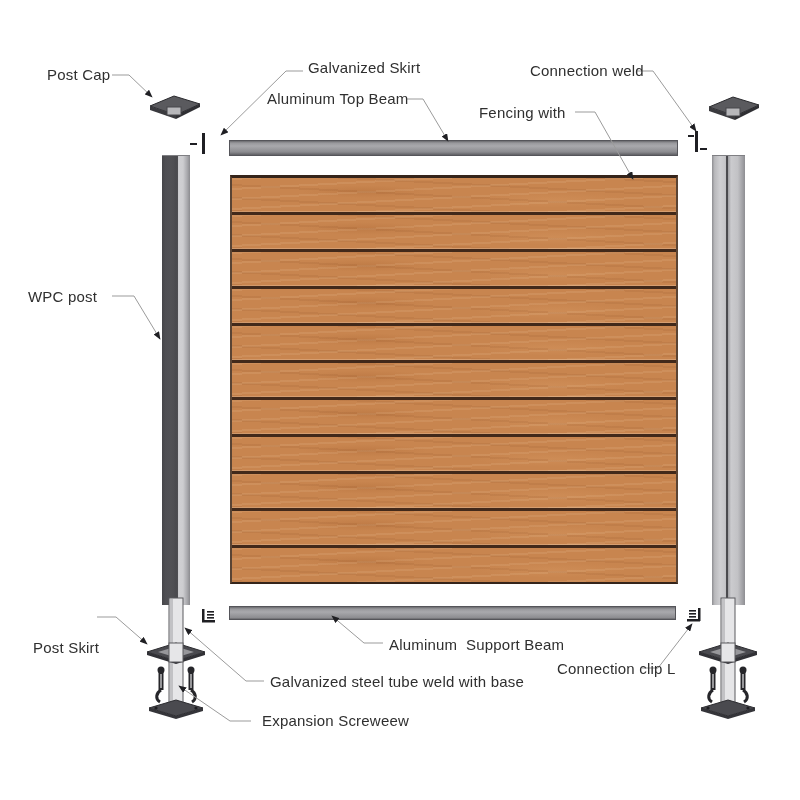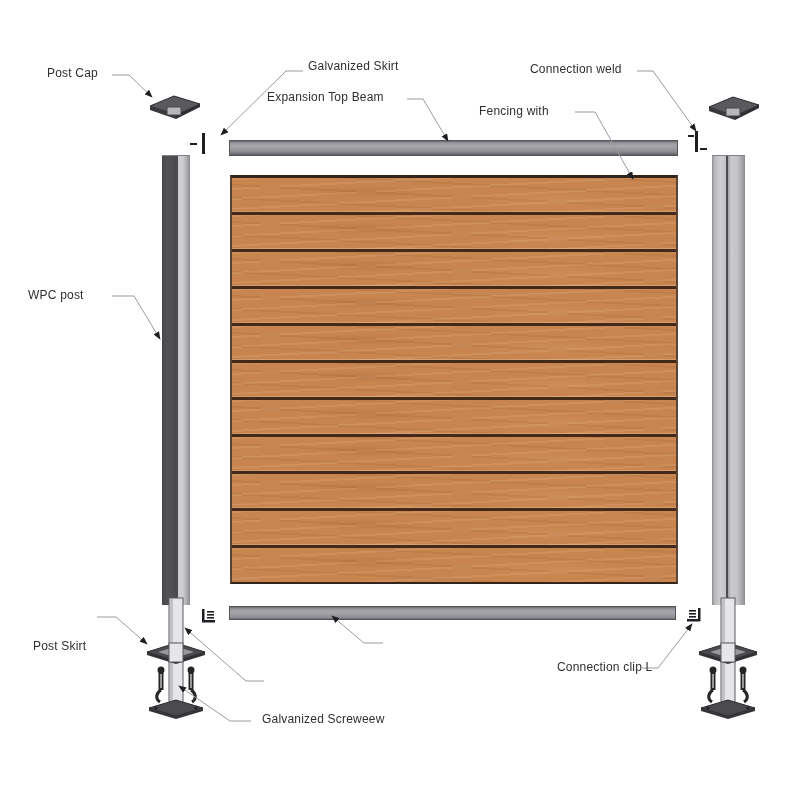--- a/index.html
+++ b/index.html
@@ -1,18 +1,18 @@
 <!DOCTYPE html>
 <html><head>
 <meta charset="utf-8">
 <style>
   html,body{margin:0;padding:0;background:#fff;}
   #canvas{position:relative;width:800px;height:800px;background:var(--bg,#fff);overflow:hidden;
           font-family:"Liberation Sans", sans-serif;}
-  .label{position:absolute;font-size:12px;color:var(--label,#2f2f2f);white-space:pre;letter-spacing:.2px;}
+  .label{position:absolute;font-size:15px;color:var(--label,#2f2f2f);white-space:pre;letter-spacing:.2px;}
   
   .beam{position:absolute;box-sizing:border-box;border:1px solid #55555a;
         background:linear-gradient(180deg,#6a6a6e 0,#98989c 2px,#a9a9ad 5px,#9a9a9e 8px,#8b8b8f 11px,#5f5f63 100%);}
   #top-beam{left:229px;top:140px;width:449px;height:16px;}
   #support-beam{left:229px;top:606px;width:447px;height:14px;}
   
   .post{position:absolute;top:155px;height:450px;box-sizing:border-box;border-top:1px solid #7f7f83;}
   #post-left{left:162px;width:28px;
     background:linear-gradient(90deg, rgba(58,58,62,.85) 15px, rgba(58,58,62,.85) 16px, transparent 16px),
     linear-gradient(90deg,#86868a 0%,#c9c9cc 12%,#d6d6d9 28%,#c2c2c5 42%,#a2a2a6 50%,#d0d0d3 60%,#cdcdd0 75%,#a9a9ad 90%,#8b8b8f 100%);
@@ -154,20 +154,22 @@
         <rect x="687" y="619" width="13" height="2.5"></rect>
         <rect x="689" y="610" width="7" height="1.6"></rect>
         <rect x="689" y="613" width="7" height="1.6"></rect>
         <rect x="689" y="616" width="7" height="1.6"></rect>
       </g>
     </g>
   </svg>
 
   <div class="label" style="left:47px;top:66px">Post Cap</div>
   <div class="label" style="left:308px;top:59px">Galvanized Skirt</div>
-  <div class="label" style="left:267px;top:90px">Expansion Top Beam</div>
+  <div class="label" style="left:267px;top:90px">Aluminum Top Beam</div>
   <div class="label" style="left:530px;top:62px">Connection weld</div>
   <div class="label" style="left:479px;top:104px">Fencing with</div>
   <div class="label" style="left:28px;top:288px">WPC post</div>
   <div class="label" style="left:33px;top:639px">Post Skirt</div>
-  <div class="label" style="left:262px;top:712px">Galvanized Screweew</div>
+  <div class="label" style="left:389px;top:636px">Aluminum  Support Beam</div>
+  <div class="label" style="left:270px;top:673px">Galvanized steel tube weld with base</div>
+  <div class="label" style="left:262px;top:712px">Expansion Screweew</div>
   <div class="label" style="left:557px;top:660px">Connection clip L</div>
 </div>
 
 </body></html>

